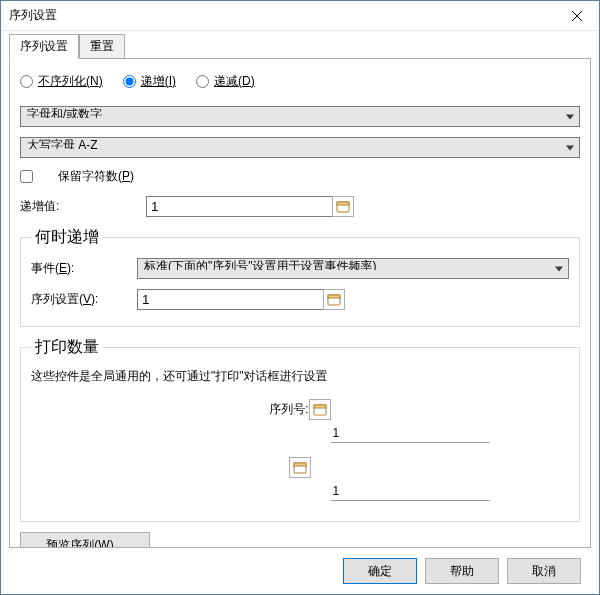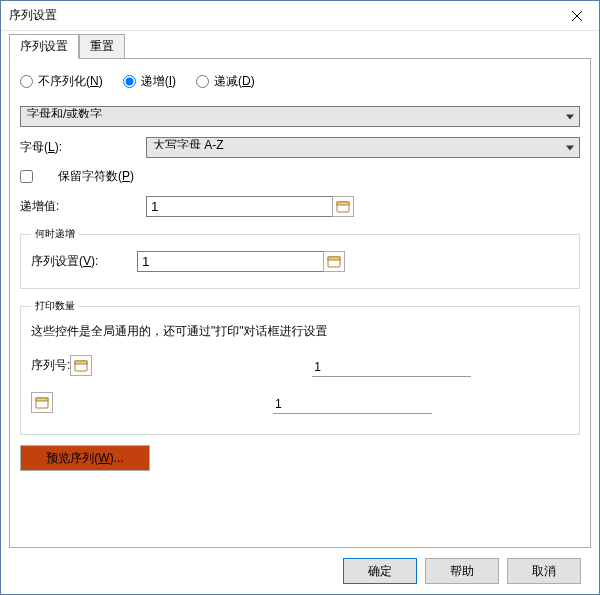--- a/index.html
+++ b/index.html
@@ -79,21 +79,21 @@
     flex: 1;
     padding: 14px 10px 10px 10px;
     overflow: auto;
   }
 
   .row {
     display: flex; align-items: center;
     margin-bottom: 10px;
     gap: 6px;
   }
-  .radio-row { margin-bottom: 16px; }
+  .radio-row { margin-bottom: 16px; text-decoration: underline; }
   .radio-opt {
     display: inline-flex; align-items: center;
     margin-right: 14px;
     cursor: pointer;
   }
   .radio-opt input { margin: 0 5px 0 0; }
   .acc { text-decoration: underline; }
 
   .lbl { width: 100px; }
   .lbl-wide { width: 120px; }
@@ -157,43 +157,43 @@
   .chk-row { margin: 4px 0 10px 0; }
   .chk-row label { display:inline-flex; align-items:center; cursor:pointer;gap:20px; }
   .chk-row input { margin: 0 5px 0 0; }
 
   fieldset.group {
     border: 1px solid #d9d9d9;
     margin: 6px 0 10px 0;
     padding: 10px 10px 6px 10px;
   }
   fieldset.group legend {
-    padding: 0 4px; font-size:10px; color:#000;
+    padding: 0 4px; font-size:16px; color:#000;
   }
 
   .print-row {
-    display:flex; flex-direction:row;
+    display:flex; flex-direction:column;
     margin-bottom: 14px;
     align-items: center;
   }
   .print-row .top { display:flex; align-items:center; }
   .print-row .top .plbl { flex:1; }
   .print-row input[type=text] {
     width: 100%;
     border: none;
     border-bottom: 1px solid #9a9a9a;
     padding: 2px 2px;
     margin-top: 4px;
     font:inherit;
   }
   .print-field-wrap { margin-left: 220px; }
 
   .preview-btn {
     border: 1px solid #adadad;
-    background: #c2410c;
+    background: #e5e5e5;
     padding: 4px 12px;
     font: inherit;
     cursor: pointer;
     min-width: 130px;
     height: 26px;
   }
 
   .buttonbar {
     display:flex; justify-content:flex-end; gap:8px;
     padding: 10px 10px 10px 10px;
@@ -261,23 +261,20 @@
 
       <div class="row">
         <div class="combo-wrap">
           <select class="combo">
             <option>字母和/或数字</option>
           </select>
         </div>
       </div>
 
       <div class="row">
-        <div class="lbl-wide">
-          <span>字母</span>(<span class="acc">L</span>):
-        </div>
         <div class="combo-wrap">
           <select class="combo">
             <option>大写字母 A-Z</option>
           </select>
         </div>
       </div>
 
       <div class="chk-row">
         <label>
           <input type="checkbox" style="">
@@ -308,20 +305,30 @@
           <svg width="14" height="12" viewBox="0 0 14 12">
             <rect x="1" y="1" width="12" height="10" rx="1" fill="#fff" stroke="#b08030"></rect>
             <rect x="1" y="1" width="12" height="3" fill="#f3d08a" stroke="#b08030"></rect>
           </svg>
         </div>
       </div>
 
       <fieldset class="group">
         <legend>何时递增</legend>
 
+        <div class="row">
+          <div class="lbl">
+            <span>事件</span>(<span class="acc">E</span>):
+          </div>
+          <div class="combo-wrap">
+            <select class="combo">
+              <option>标准(下面的"序列号"设置用于设置事件频率)</option>
+            </select>
+          </div>
+        </div>
 
         <div class="row">
           <div class="lbl">
             <span>序列设置</span>(<span class="acc">V</span>):
           </div>
           <div class="spin-wrap">
             <input class="spin-input" value="1" style="">
             <div class="spin-btns">
               <div>
                 <svg viewBox="0 0 7 4">

